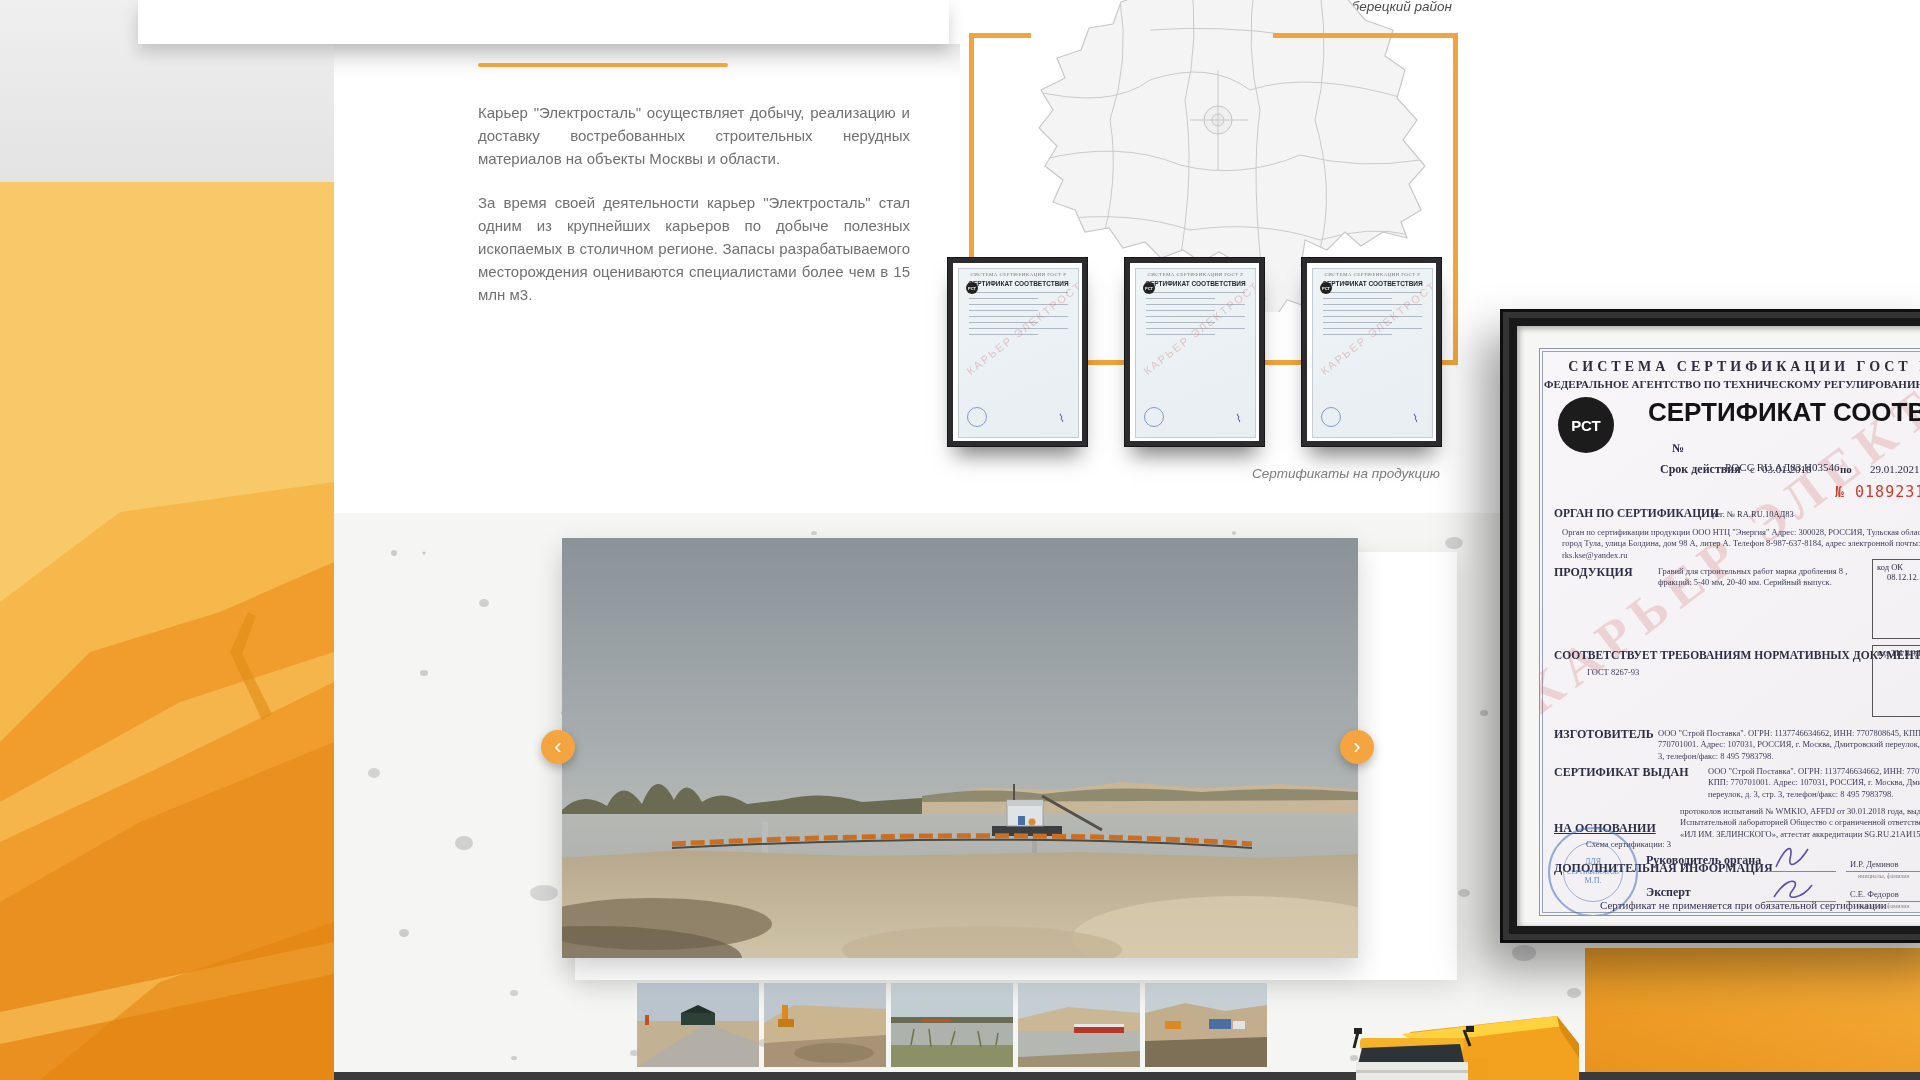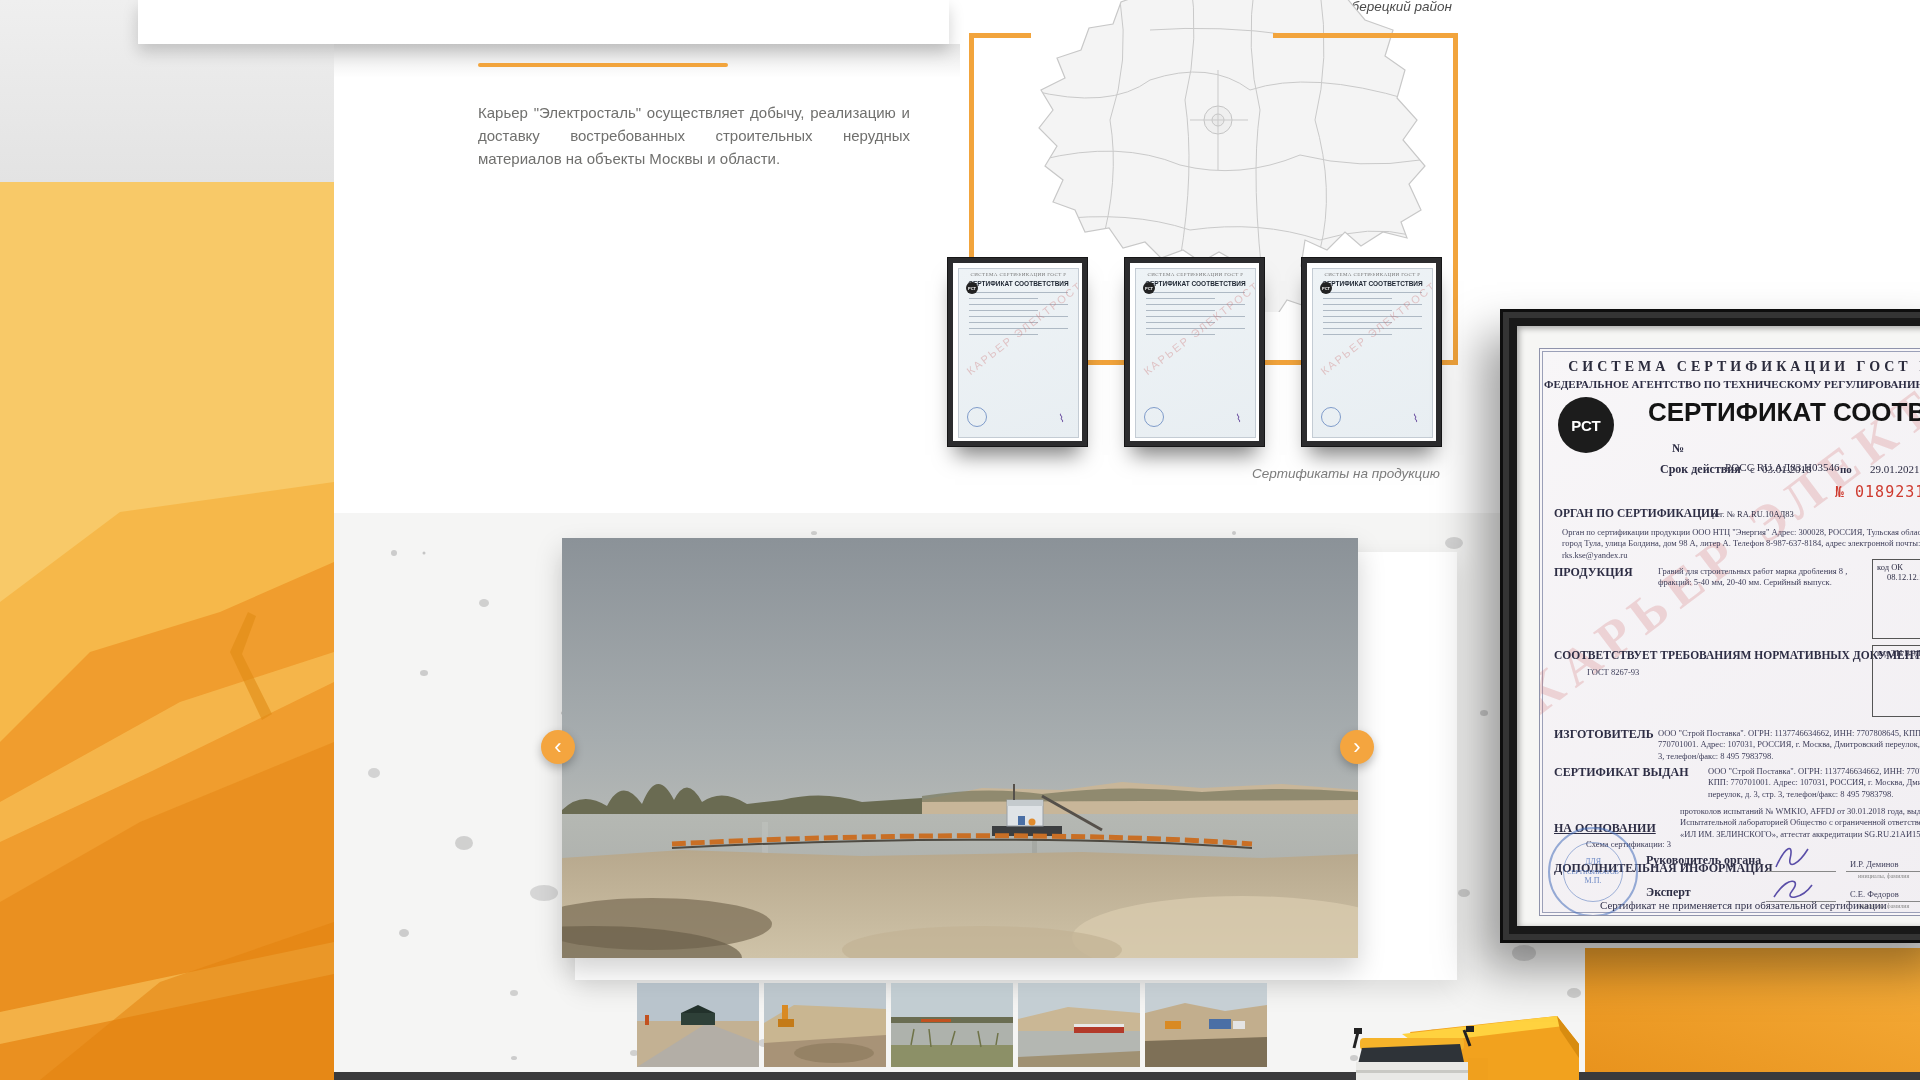--- a/index.html
+++ b/index.html
@@ -98,20 +98,21 @@
       <path d="M40,898 L160,800 L334,740 L334,898 Z" fill="#e2820f" opacity="0.55"></path>
       <path d="M230,470 l18,-40 8,4 -14,38 30,60 -10,6 Z" fill="#e08a14" opacity="0.6"></path>
     </svg>
   </div>
   <div class="abs" id="top-strip-card"></div>
   <div class="abs" id="strip-shadow"></div>
 
   <div class="abs" id="divider" style="background: rgb(242, 164, 60);"></div>
   <div class="abs" id="about-text">
     <p>Карьер "Электросталь" осуществляет добычу, реализацию и доставку востребованных строительных нерудных материалов на объекты Москвы и области.</p>
+    <p>За время своей деятельности карьер "Электросталь" стал одним из крупнейших карьеров по добыче полезных ископаемых в столичном регионе. Запасы разрабатываемого месторождения оцениваются специалистами более чем в 15 млн м3.</p>
   </div>
   <div class="abs" id="map-caption-tail">район, Раменский район, Люберецкий район</div>
 
   <svg class="abs" style="left:990px;top:0;z-index:1;" width="470" height="312" viewBox="0 30 470 312">
     <defs>
       <clipPath id="mapclip">
           <path id="mapoutline" d="M165,0 L200,8 220,2 250,14 270,6 305,18 325,10 355,26 375,50 403,60 395,86 415,100 407,128 427,150 413,170 435,196 419,214 431,240 411,252 417,268 393,262 371,276 355,262 337,280 315,270 311,296 327,316 315,336 297,330 285,348 265,340 261,318 241,312 247,292 229,282 211,292 193,280 171,288 155,272 133,278 119,258 95,262 85,240 63,232 73,210 55,196 67,176 49,158 63,140 51,120 75,108 67,88 91,80 99,58 123,54 131,32 153,24 Z"></path>
         </clipPath>
     </defs>
     <use href="#mapoutline" fill="#f4f4f4" stroke="#c8c8c8" stroke-width="1.2"></use>

